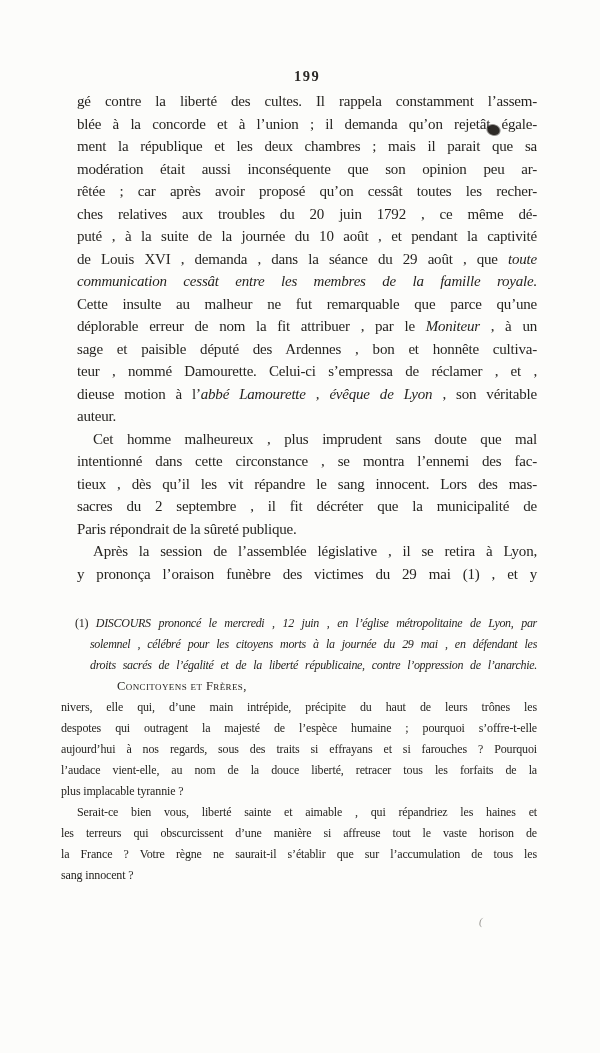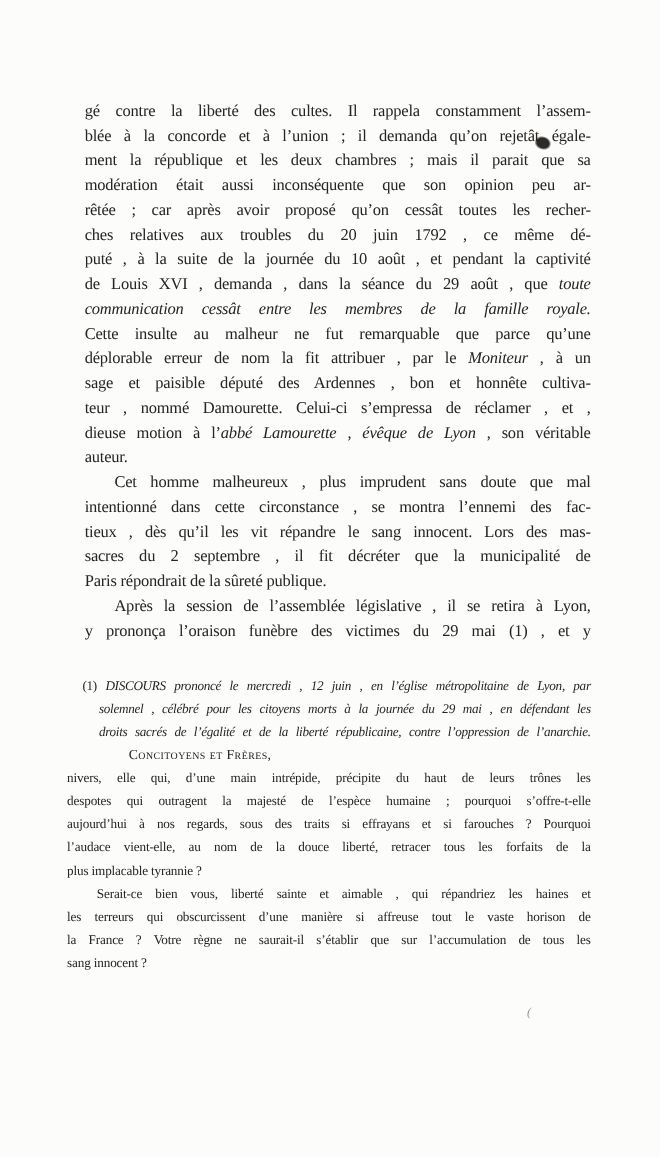--- a/index.html
+++ b/index.html
@@ -20,41 +20,42 @@
   .main-text {
     position:absolute; top:90px; left:77px; width:460px;
     font-size:15px; line-height:22.5px; letter-spacing:-0.2px;
   }
   .footnote {
     position:absolute; top:613px; left:61px; width:476px;
     font-size:12px; line-height:21px; letter-spacing:-0.15px;
   }
   .line { text-align:justify; text-align-last:justify; white-space:normal; }
   .line.last { text-align-last:left; }
-  .line.ind  { text-indent:16px;margin-left:11px; }
+  .line.ind  { text-indent:16px; }
   .line.fn1  { margin-left:14px; letter-spacing:-0.3px; }
   .line.fnc  { margin-left:29px; letter-spacing:-0.3px; }
   .line.sal  { margin-left:56px; text-align-last:left; font-size:12.5px; letter-spacing:0.4px; }
   .it { font-style:italic; }
   .sc { font-variant:small-caps; }
   .ink-blot {
     position:absolute; left:486px; top:124px; width:15px; height:12px;
     background:radial-gradient(ellipse at center, rgba(28,24,20,0.92) 0 52%, rgba(28,24,20,0) 74%);
     transform:rotate(18deg);
     pointer-events:none;
   }
   .stray-mark {
     position:absolute; left:479px; top:915px;
     font-size:11px; color:rgba(70,65,60,0.55); font-style:italic;
   }
 </style>
 </head>
 <body>
 
 <div class="page">
+  <div class="page-number">199</div>
 
   <div class="main-text">
       <div class="line"><span>gé contre la liberté des cultes. Il rappela constamment l’assem-</span></div>
       <div class="line"><span>blée à la concorde et à l’union ; il demanda qu’on rejetât égale-</span></div>
       <div class="line"><span>ment la république et les deux chambres ; mais il parait que sa</span></div>
       <div class="line"><span>modération était aussi inconséquente que son opinion peu ar-</span></div>
       <div class="line"><span>rêtée ; car après avoir proposé qu’on cessât toutes les recher-</span></div>
       <div class="line"><span>ches relatives aux troubles du 20 juin 1792 , ce même dé-</span></div>
       <div class="line"><span>puté , à la suite de la journée du 10 août , et pendant la captivité</span></div>
       <div class="line"><span>de Louis XVI , demanda , dans la séance du 29 août , que </span><span class="it">toute</span></div>

